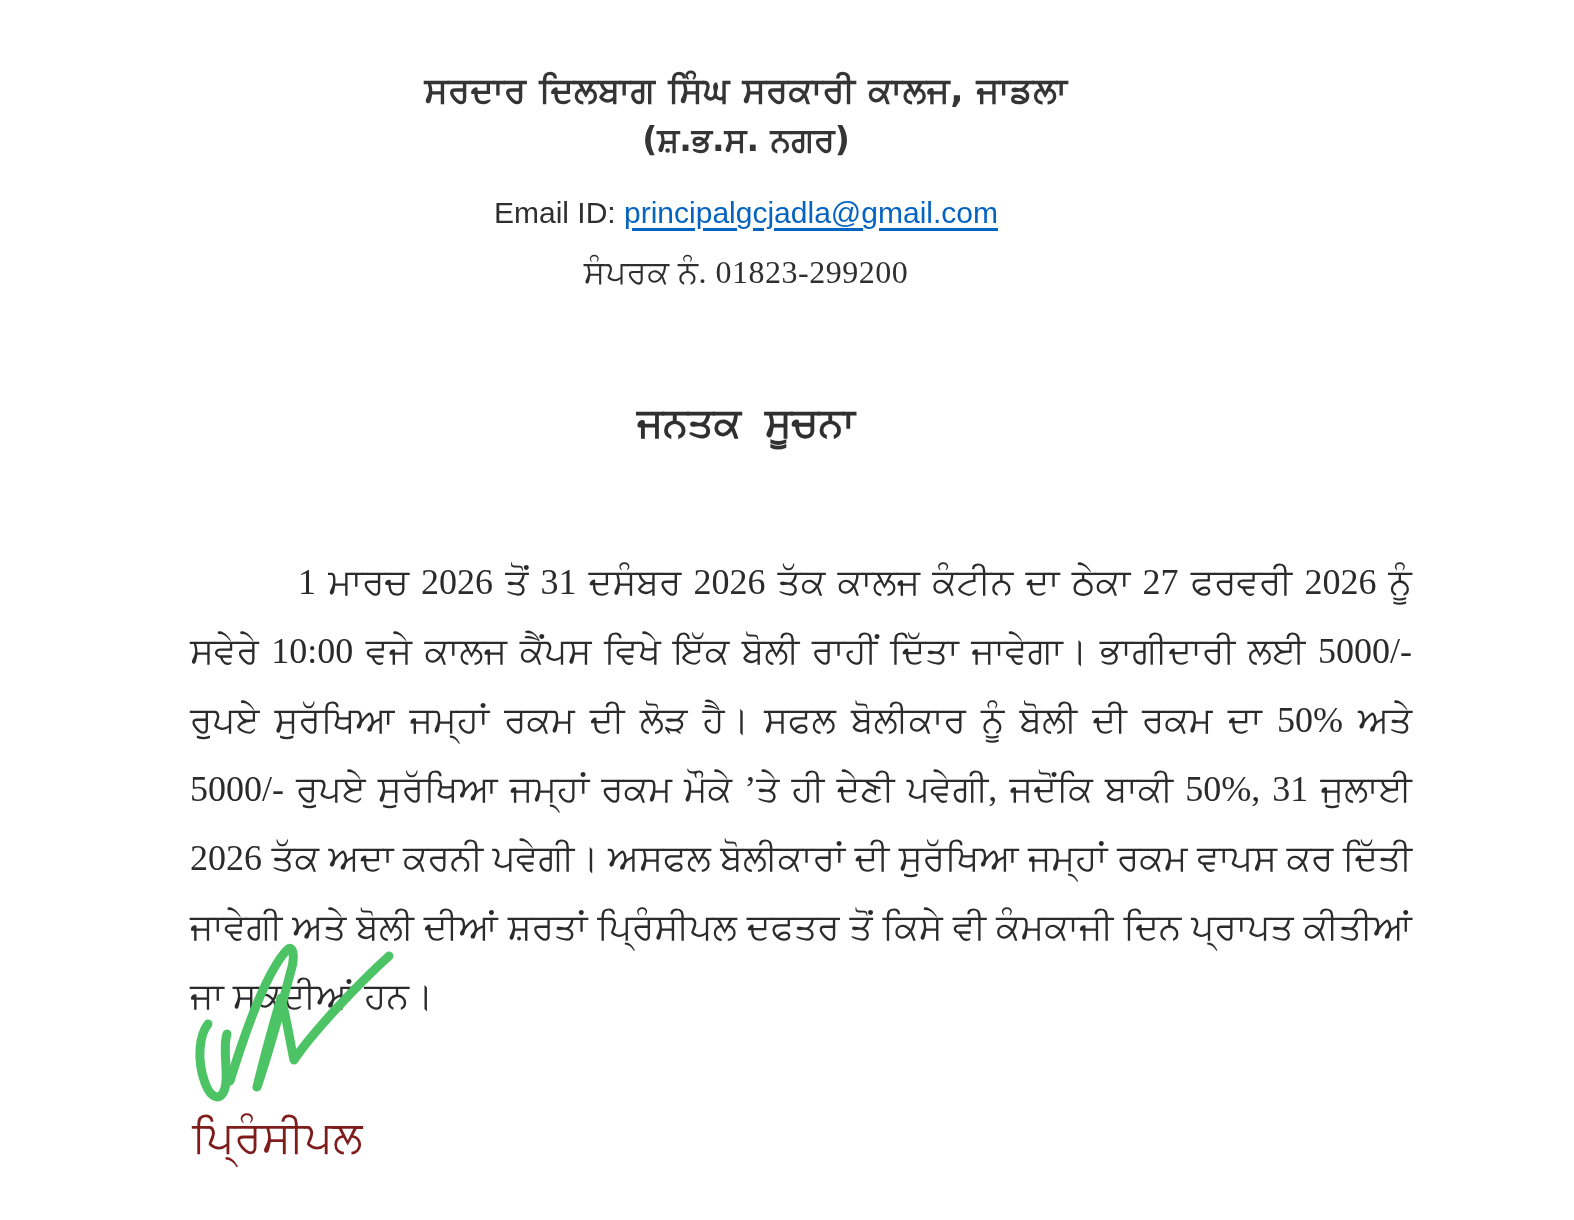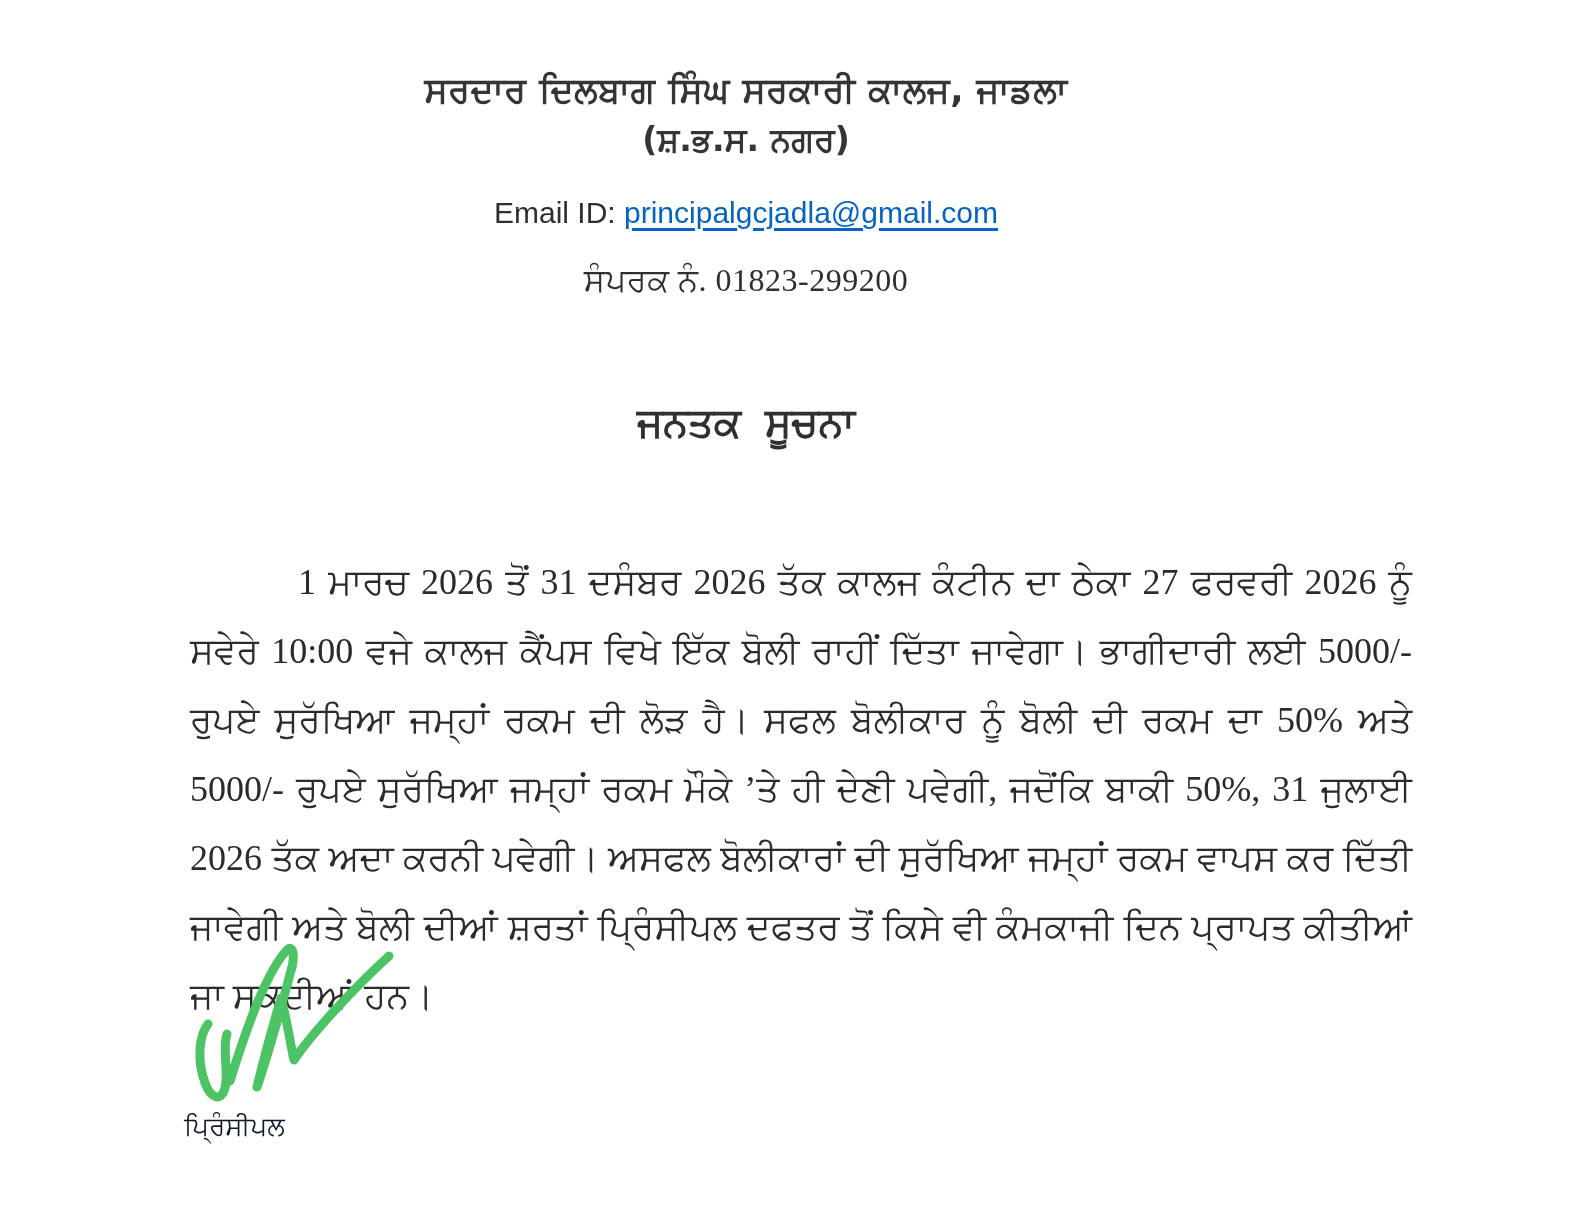--- a/index.html
+++ b/index.html
@@ -47,21 +47,21 @@
     font-size: 30px;
     color: #2f2f2f;
   }
   .email-line a {
     color: #0563c1;
     text-decoration: underline;
     text-underline-offset: 5px;
     cursor: pointer;
   }
   .contact-line {
-    top: 262px;
+    top: 254px;
     font-size: 32px;
     color: #2f2f2f;
     letter-spacing: 0.5px;
   }
   .notice-heading {
     top: 402px;
     font-family: Liberation Mono, monospace;
     font-size: 40px;
     font-weight: 700;
     color: #303030;
@@ -81,23 +81,23 @@
     position: absolute;
     top: 930px;
     left: 160px;
     width: 360px;
     height: 190px;
   }
   .signature-wrap svg { display: block; width: 100%; height: 100%; }
   .signoff-label {
     position: absolute;
     top: 1112px;
-    left: 184px;
-    font-size: 26px;
-    color: #0f172a;
+    left: 192px;
+    font-size: 44px;
+    color: #7f1d1d;
     white-space: nowrap;
   }
 </style>
 </head>
 <body>
 
 <div class="doc-page">
 
   <div class="hdr-line college-name">ਸਰਦਾਰ ਦਿਲਬਾਗ ਸਿੰਘ ਸਰਕਾਰੀ ਕਾਲਜ, ਜਾਡਲਾ</div>
 

